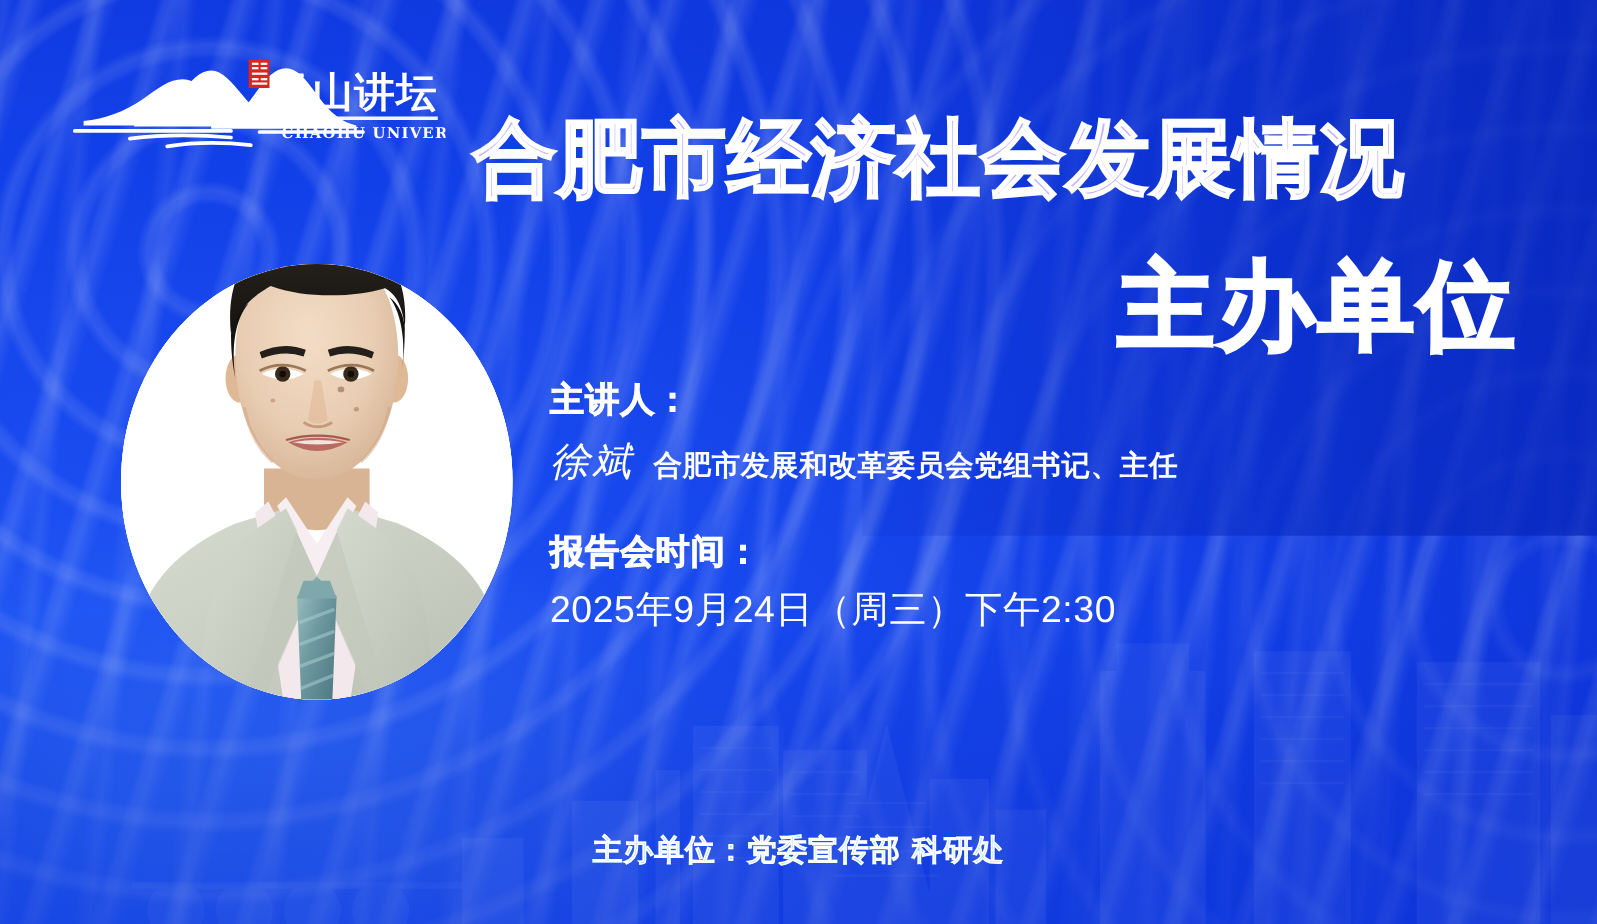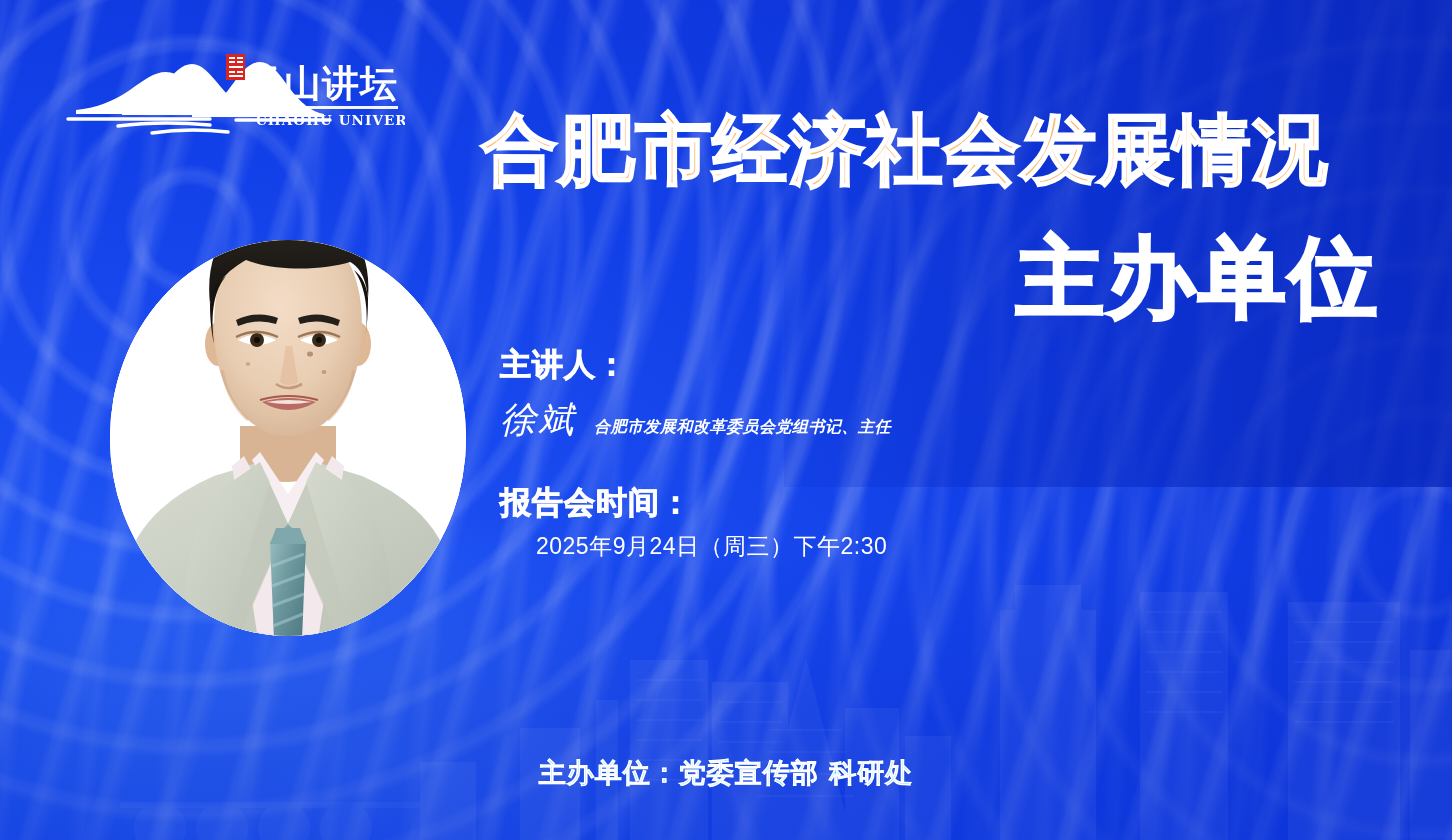--- a/index.html
+++ b/index.html
@@ -97,24 +97,24 @@
   
   .skyline{position:absolute;left:0;right:0;bottom:0;height:300px;opacity:.30;}
 
   
   .logo{position:absolute;left:60px;top:52px;width:345px;height:90px;}
   .logo svg{display:block;width:100%;height:100%;}
 
   
   .title-wrap{position:absolute;left:430px;top:112px;width:950px;}
   .title-1{
-    font-size:76px;line-height:1.02;font-weight:900;color:#fdba74;
+    font-size:76px;line-height:1.02;font-weight:900;color:#c4b5fd;
     letter-spacing:1px;white-space:nowrap;
-    font-family:Liberation Serif, serif;
-    text-align:center;
+    font-family:Liberation Mono, monospace;
+    text-align:left;
     -webkit-text-stroke:2.2px #ffffff;
   }
   .title-2{
     margin-top:44px;
     font-size:88px;line-height:1;font-weight:900;color:#ffffff;
     letter-spacing:3px;white-space:nowrap;text-align:right;
     font-family:"DejaVu Sans","Liberation Sans",sans-serif;
     -webkit-text-stroke:2.6px #ffffff;
   }
 
@@ -137,29 +137,27 @@
     font-family:"DejaVu Sans","Liberation Sans",sans-serif;
     -webkit-text-stroke:.9px #fff;
   }
   .speaker-row{display:flex;align-items:baseline;margin-top:12px;}
   .speaker-name{
     font-size:36px;font-weight:400;letter-spacing:2px;
     font-family:"Liberation Sans","DejaVu Sans",sans-serif;
     font-style:italic;
   }
   .speaker-title{
-    font-size:16px;font-weight:700;margin-left:18px;letter-spacing:.5px;
+    font-size:26px;font-weight:700;margin-left:18px;letter-spacing:.5px;
     font-family:"DejaVu Sans","Liberation Sans",sans-serif;
-    font-style:italic;
   }
   .block-gap{margin-top:38px;}
   .info .val{
-    font-size:23px;font-weight:400;margin-top:9px;letter-spacing:.5px;
+    font-size:34px;font-weight:400;margin-top:9px;letter-spacing:.5px;
     font-family:"Liberation Sans","DejaVu Sans",sans-serif;
-    margin-left:36px;
   }
 
   
   .footer{
     position:absolute;left:0;right:0;top:755px;text-align:center;color:#7dd3fc;
     font-size:27px;font-weight:800;letter-spacing:1px;
     font-family:"DejaVu Sans","Liberation Sans",sans-serif;
     -webkit-text-stroke:.6px #fff;
   }
 </style>

